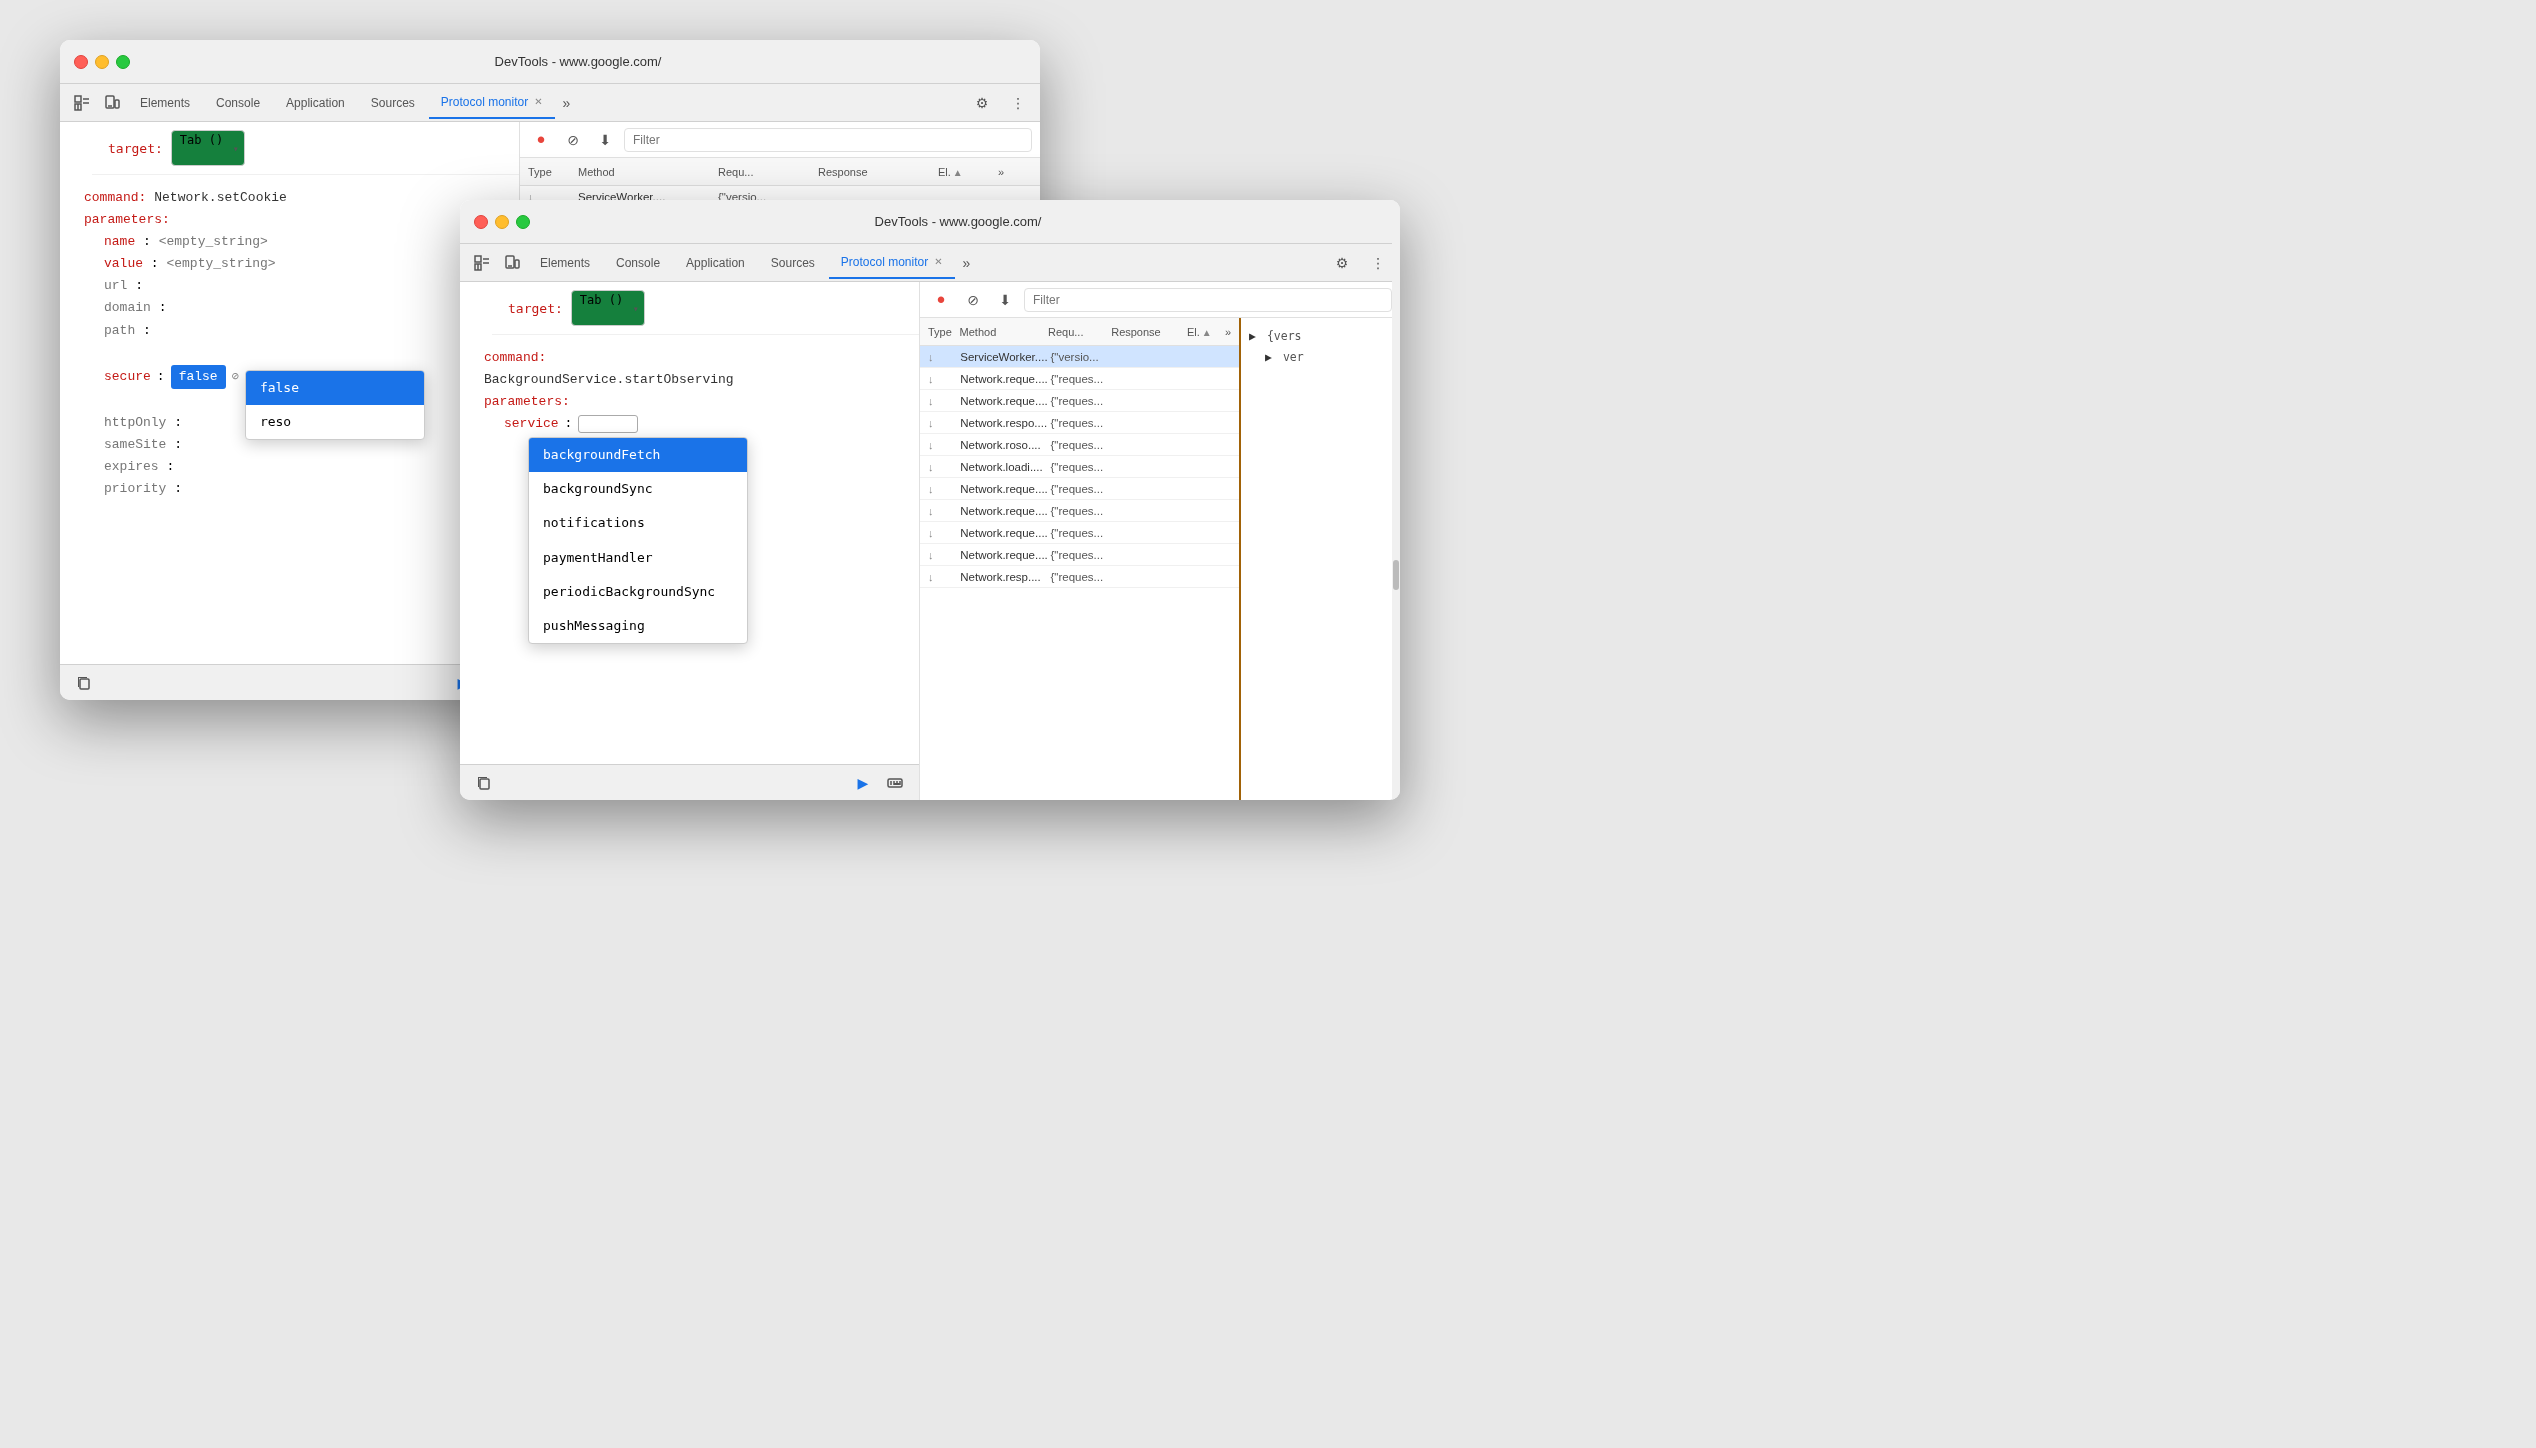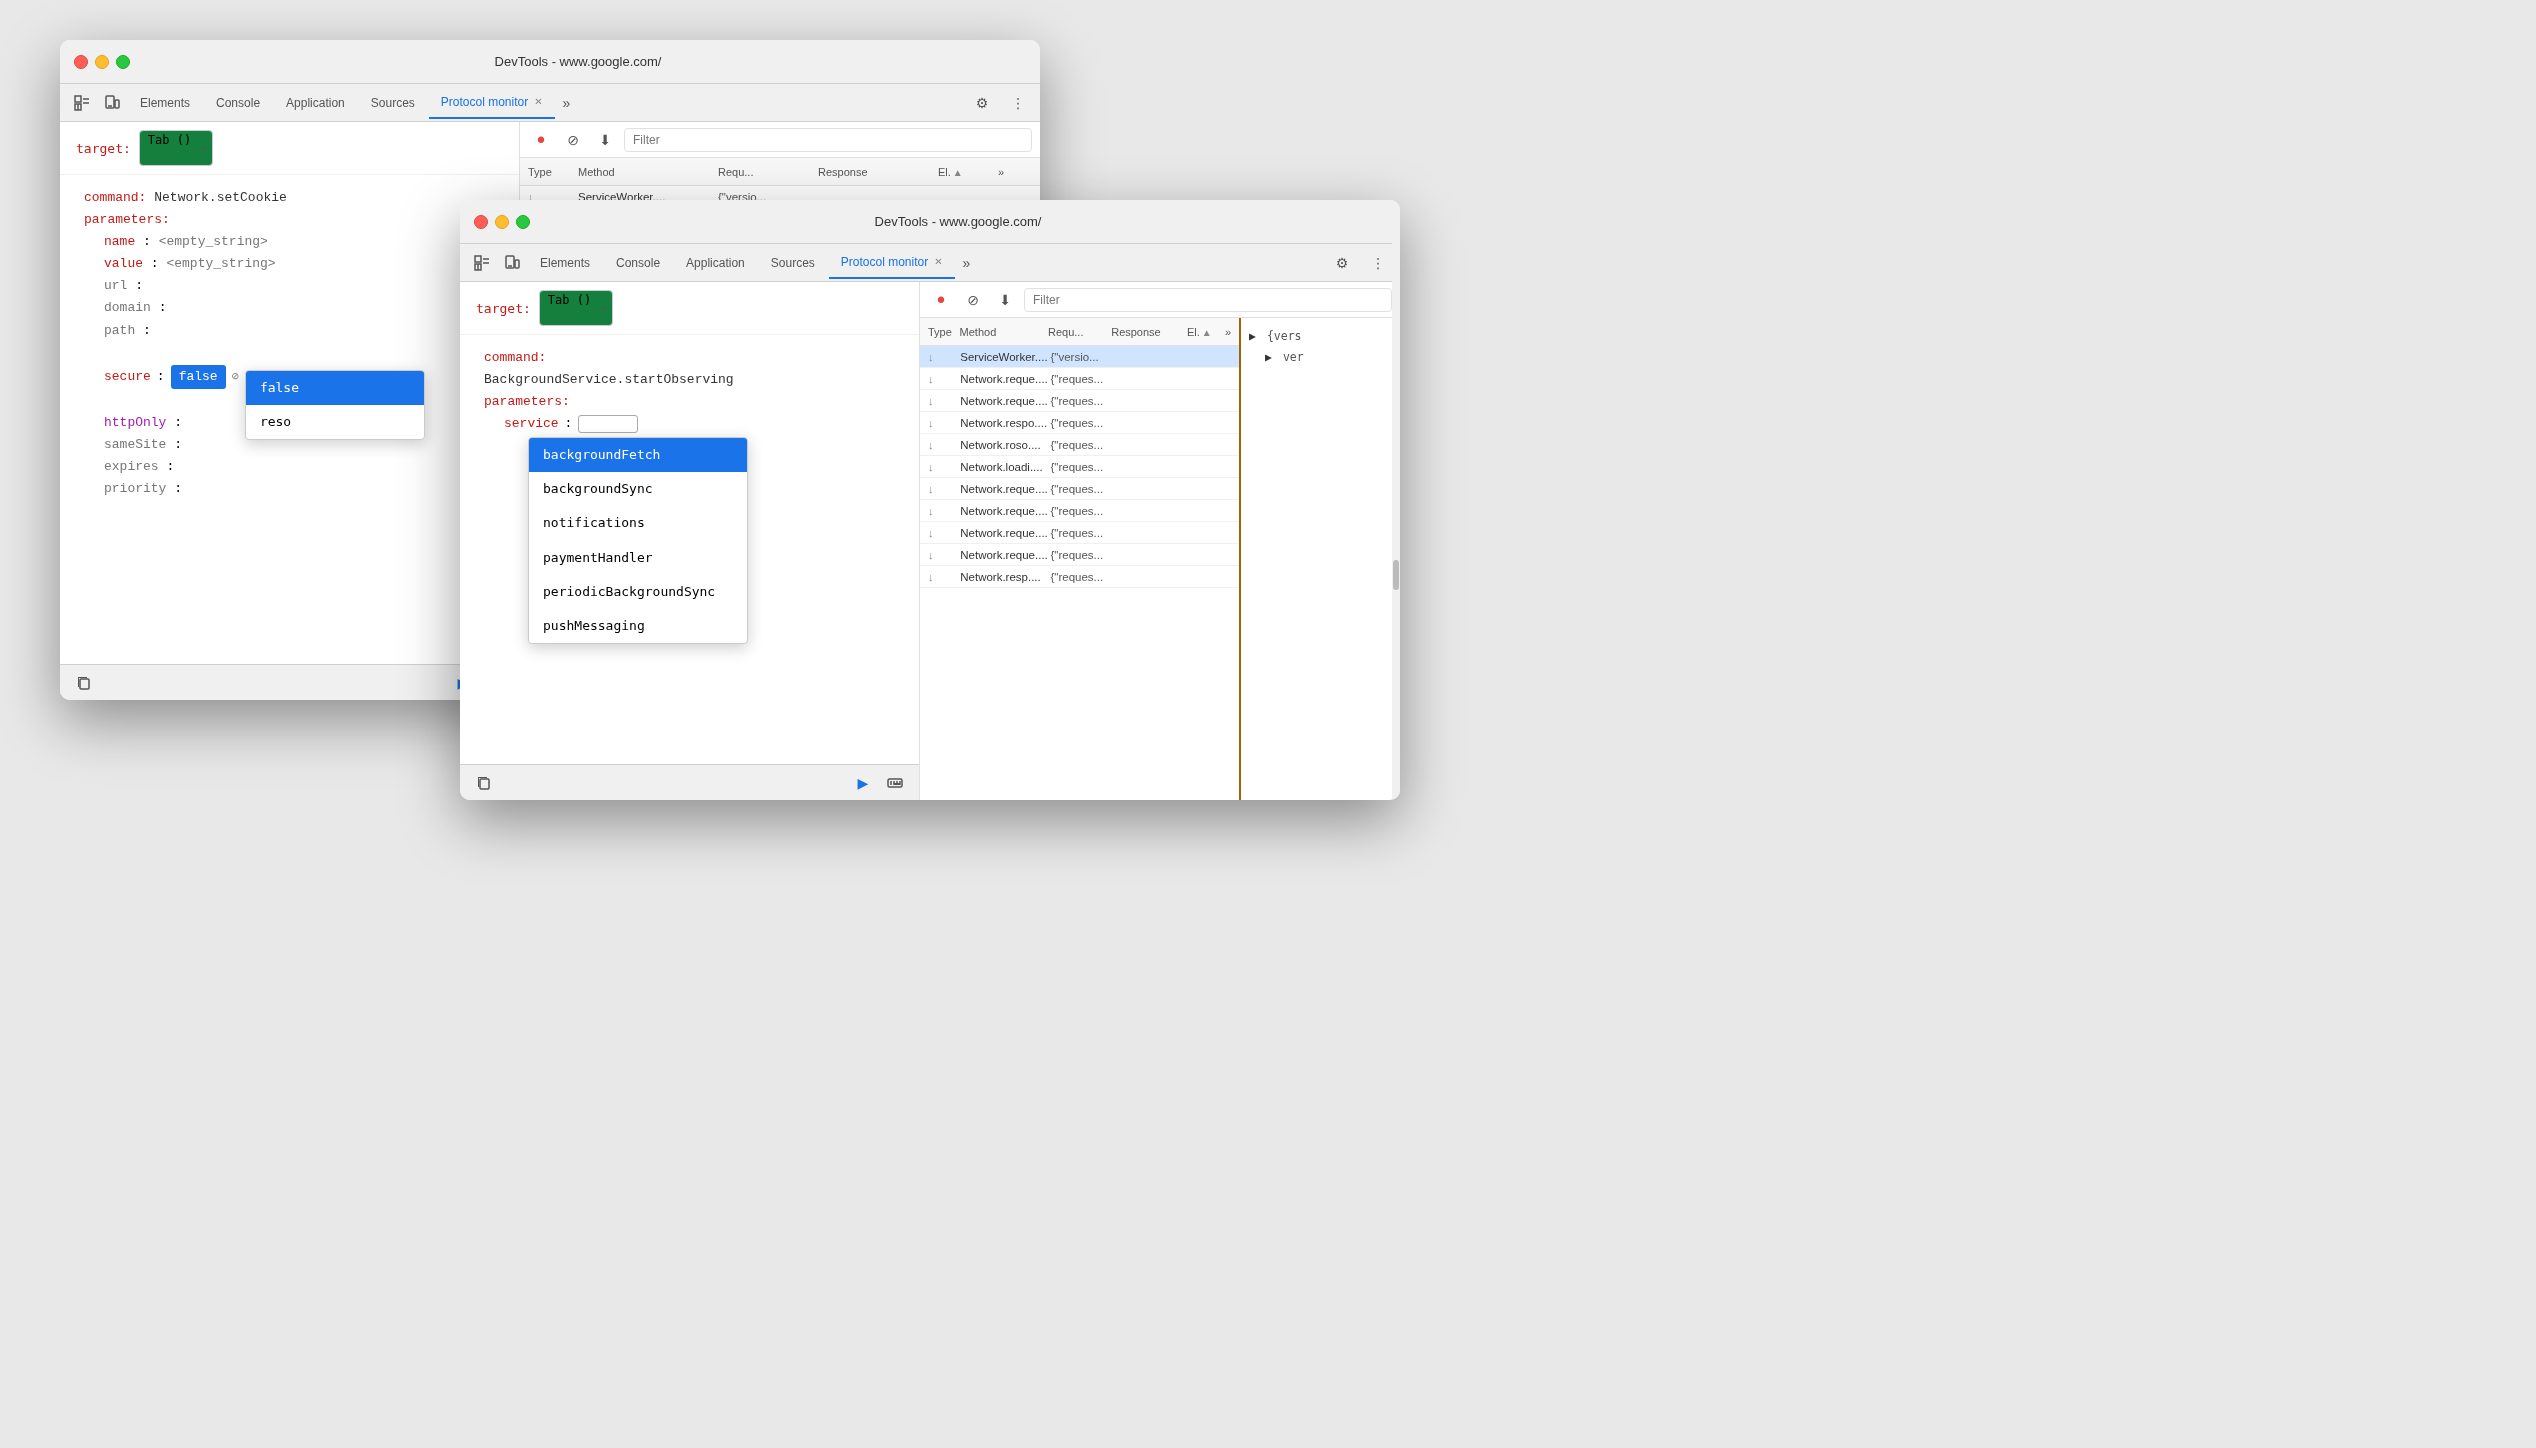--- a/index.html
+++ b/index.html
@@ -252,20 +252,21 @@
 
     
     .target-bar {
       display: flex;
       align-items: center;
       padding: 8px 16px;
       font-family: 'Menlo', 'Monaco', monospace;
       font-size: 13px;
       border-bottom: 1px solid #f0f0f0;
       gap: 8px;
+      margin-left: 32px;
     }
 
     .target-label { color: #c41a16; font-weight: 500; }
     .target-select {
       background: #15803d;
       border: 1px solid #ccc;
       border-radius: 4px;
       padding: 2px 20px 18px 8px;
       font-size: 12px;
       appearance: none;
@@ -524,21 +525,21 @@
           <span> : </span>
           <span style="background:#1a73e8; color:#fff; padding:1px 8px; border-radius:3px; font-size:13px; cursor:pointer;">false</span>
           <span style="color:#888; font-size:12px;">⊘</span>
 
           <div class="dropdown" style="top: 28px; left: 0; position: relative;">
             <div class="dropdown-item selected">false</div>
             <div class="dropdown-item">reso</div>
           </div>
         </div>
         <div style="padding-left: 20px;">
-          <span style="color:#a21caf">httpOnly</span>
+          <span style="color:#737373">httpOnly</span>
           <span> :</span>
         </div>
         <div style="padding-left: 20px;">
           <span style="color:#777">sameSite</span>
           <span> :</span>
         </div>
         <div style="padding-left: 20px;">
           <span style="color:#777">expires</span>
           <span> :</span>
         </div>

